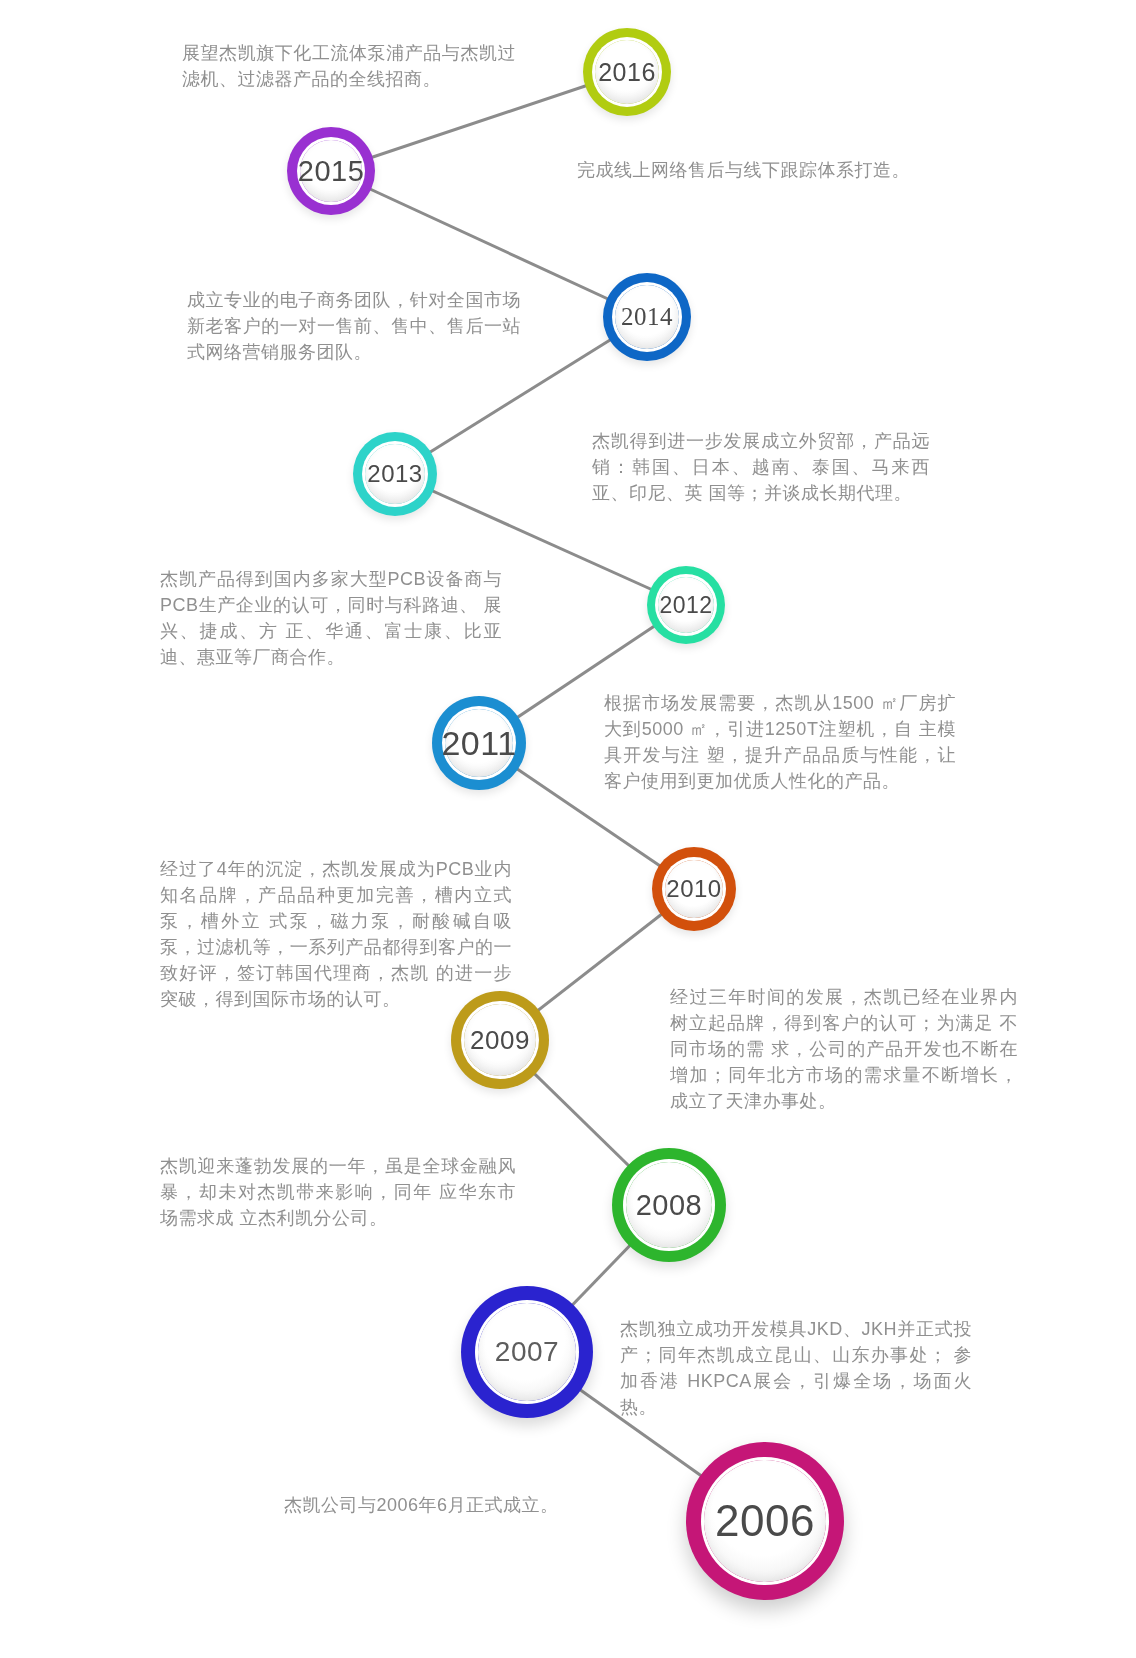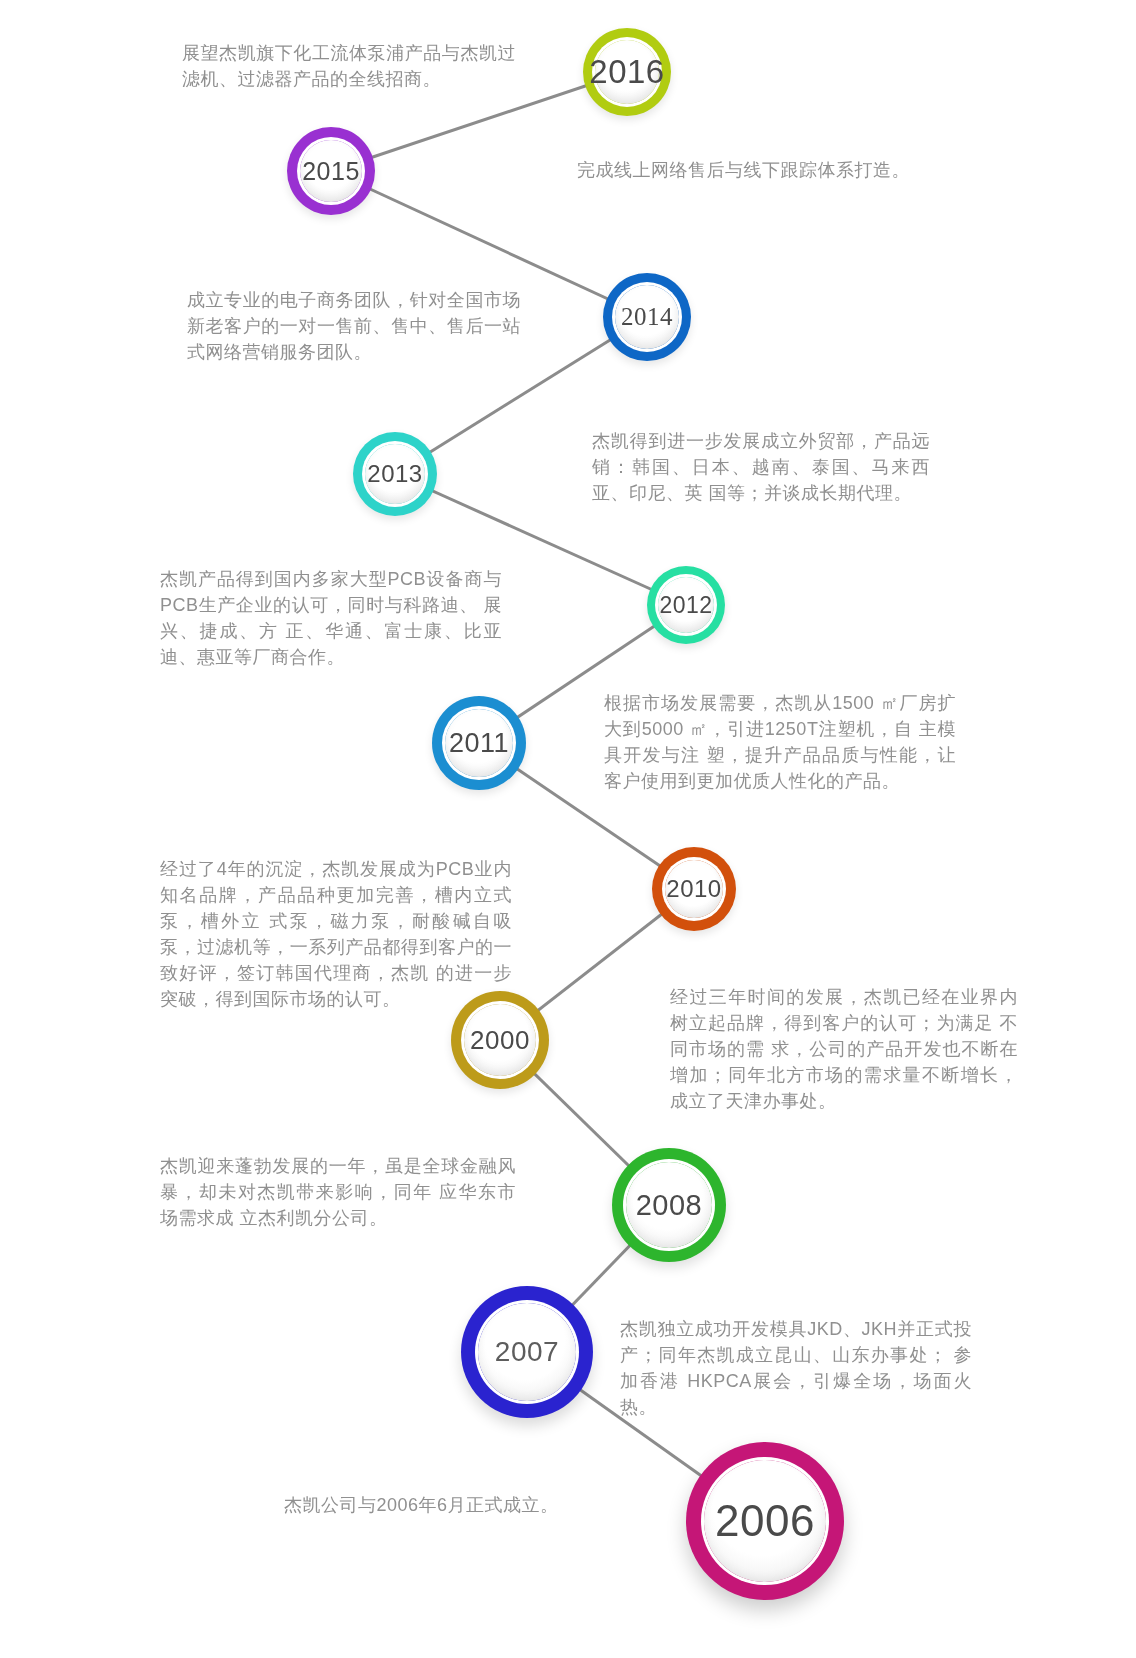--- a/index.html
+++ b/index.html
@@ -45,41 +45,41 @@
     line-height: 26px;
     letter-spacing: 0.5px;
     color: #909090;
     text-align: justify;
   }
   .desc.nowrap { white-space: nowrap; text-align: left; }
 
   
   .ev0  .circle { left: 583px; top: 28px;   width: 88px;  height: 88px;  --rt: 12px; }
   .ev0  .desc   { left: 182px; top: 40px;   width: 334px; }
-  .ev0  .year   { font-size: 33px; }
+  .ev0  .year   { font-size: 25px; }
 
   .ev1  .circle { left: 287px; top: 127px;  width: 88px;  height: 88px;  --rt: 13px; }
   .ev1  .desc   { left: 577px; top: 157px; }
-  .ev1  .year   { font-size: 25px; }
+  .ev1  .year   { font-size: 29px; }
 
   .ev2  .circle { left: 603px; top: 273px;  width: 88px;  height: 88px;  --rt: 12px; }
   .ev2  .desc   { left: 187px; top: 287px;  width: 334px; }
   .ev2  .year   { font-size: 25px; font-family: Liberation Serif, serif; }
 
   .ev3  .circle { left: 353px; top: 432px;  width: 84px;  height: 84px;  --rt: 12px; }
   .ev3  .desc   { left: 592px; top: 428px;  width: 338px; }
   .ev3  .year   { font-size: 24px; text-align: right; }
 
   .ev4  .circle { left: 647px; top: 566px;  width: 78px;  height: 78px;  --rt: 11px; }
   .ev4  .desc   { left: 160px; top: 566px;  width: 342px; }
   .ev4  .year   { font-size: 23px; }
 
   .ev5  .circle { left: 432px; top: 696px;  width: 94px;  height: 94px;  --rt: 13px; }
   .ev5  .desc   { left: 604px; top: 690px;  width: 352px; }
-  .ev5  .year   { font-size: 27px; }
+  .ev5  .year   { font-size: 34px; }
 
   .ev6  .circle { left: 652px; top: 847px;  width: 84px;  height: 84px;  --rt: 13px; }
   .ev6  .desc   { left: 160px; top: 856px;  width: 352px; }
   .ev6  .year   { font-size: 24px; }
 
   .ev7  .circle { left: 451px; top: 991px;  width: 98px;  height: 98px;  --rt: 13px; }
   .ev7  .desc   { left: 670px; top: 984px;  width: 348px; }
   .ev7  .year   { font-size: 26px; }
 
   .ev8  .circle { left: 612px; top: 1148px; width: 114px; height: 114px; --rt: 14px;
@@ -174,21 +174,21 @@
       <div class="circle-inner">
         <span class="year">2010</span>
       </div>
     </div>
     <div class="desc">经过了4年的沉淀，杰凯发展成为PCB业内知名品牌，产品品种更加完善，槽内立式泵，槽外立 式泵，磁力泵，耐酸碱自吸泵，过滤机等，一系列产品都得到客户的一致好评，签订韩国代理商，杰凯 的进一步突破，得到国际市场的认可。</div>
   </div>
 
   <div class="ev ev7">
     <div class="circle" style="--ring: #bd9b1a;">
       <div class="circle-inner">
-        <span class="year">2000</span>
+        <span class="year">2009</span>
       </div>
     </div>
     <div class="desc">经过三年时间的发展，杰凯已经在业界内树立起品牌，得到客户的认可；为满足 不同市场的需 求，公司的产品开发也不断在增加；同年北方市场的需求量不断增长， 成立了天津办事处。</div>
   </div>
 
   <div class="ev ev8">
     <div class="circle" style="--ring: #2db52d;">
       <div class="circle-inner">
         <span class="year">2008</span>
       </div>

